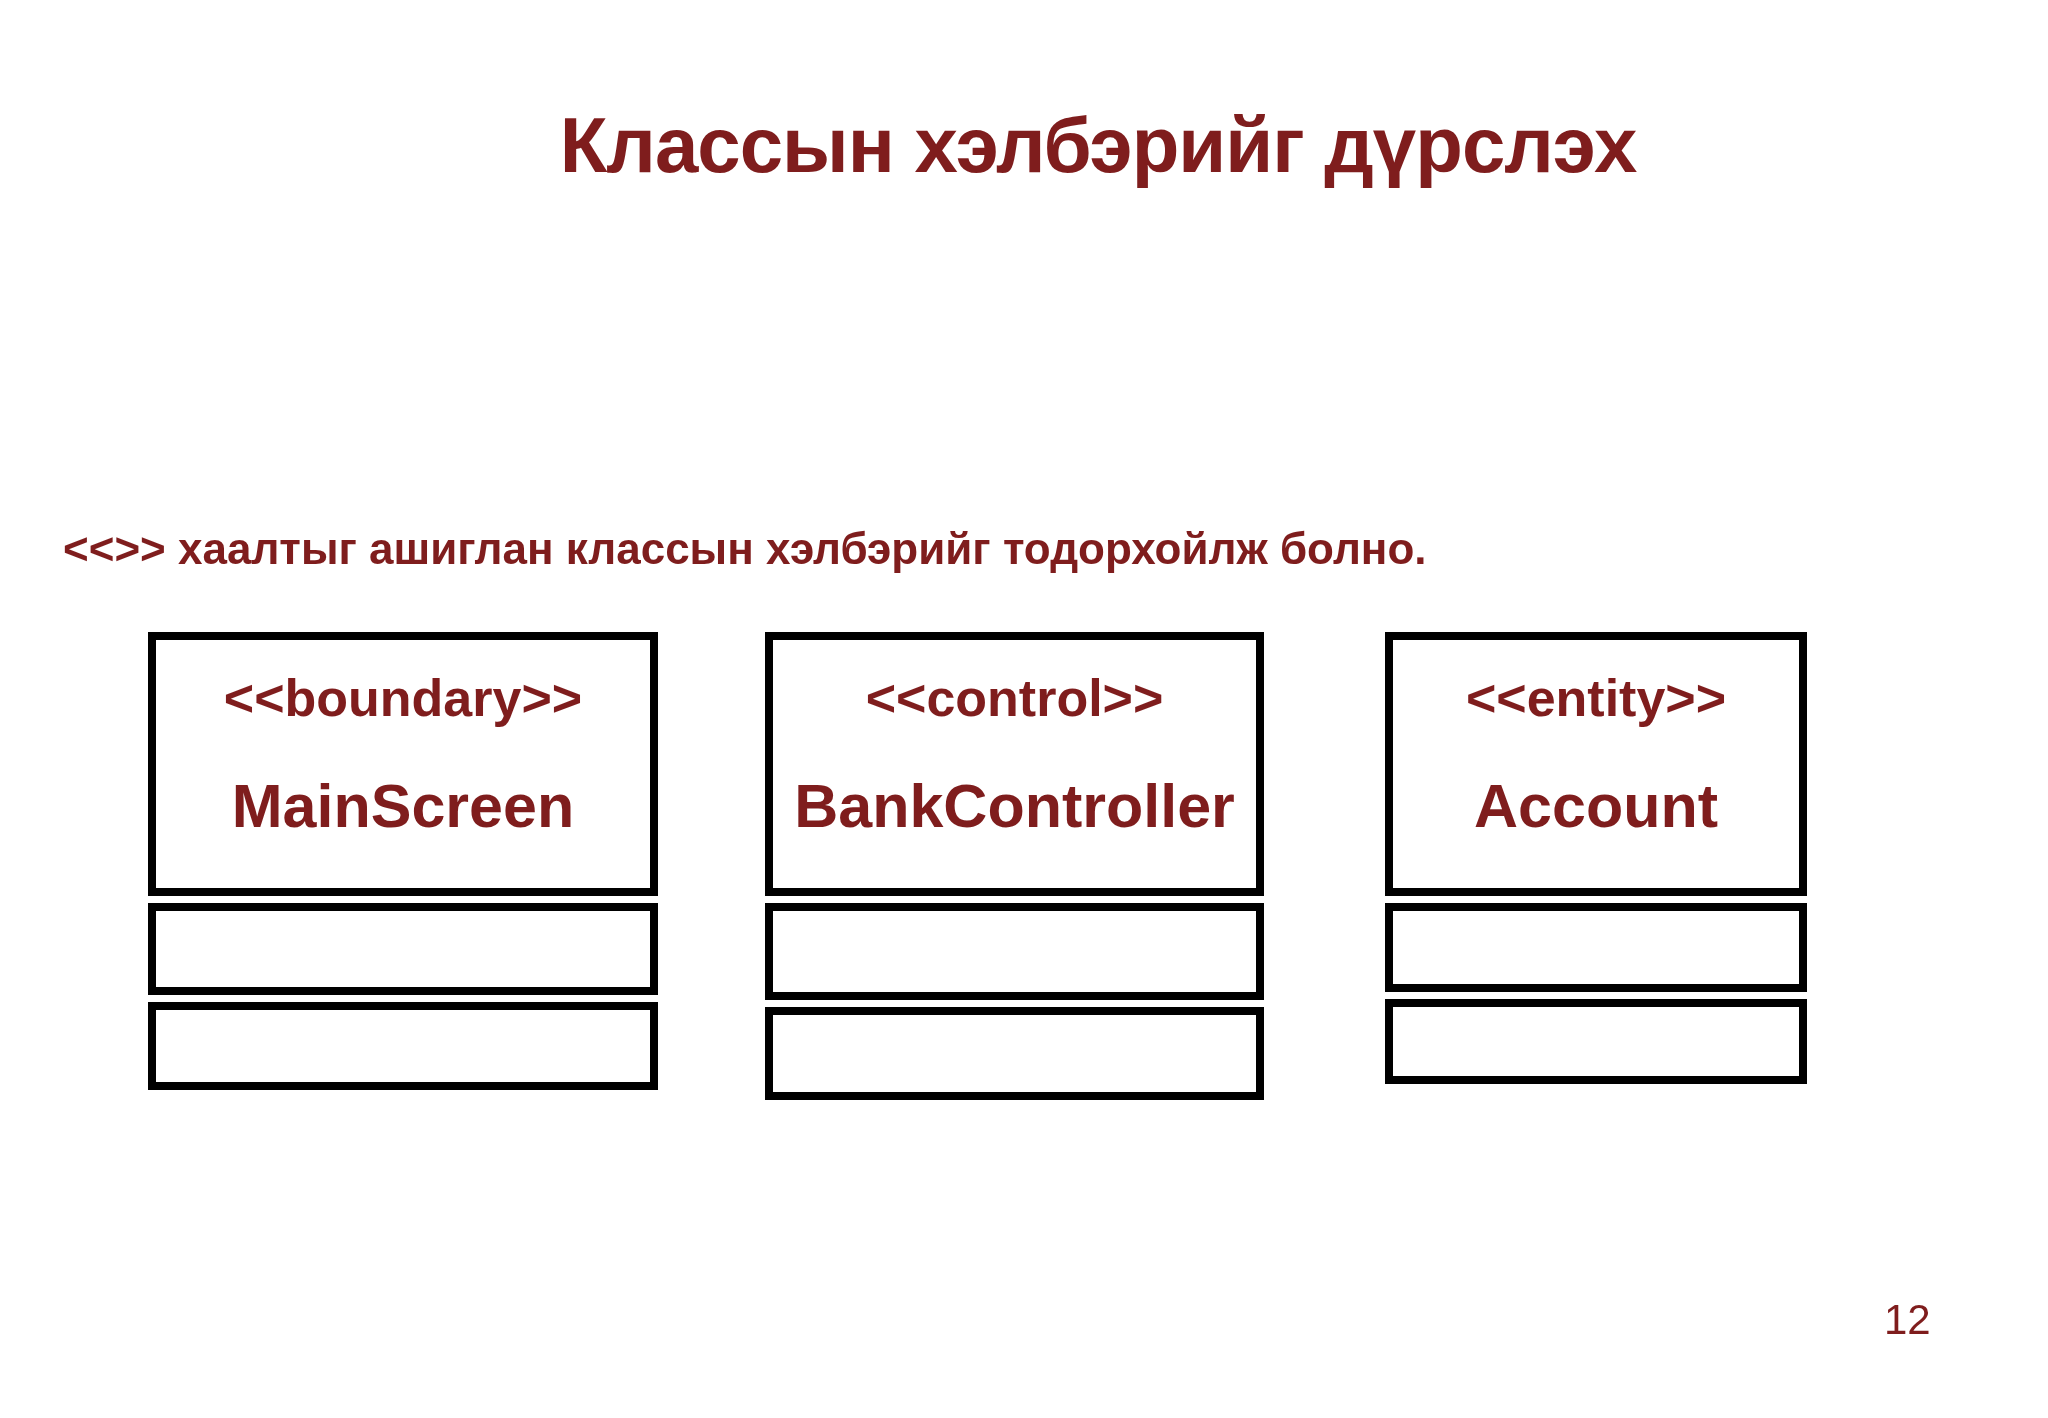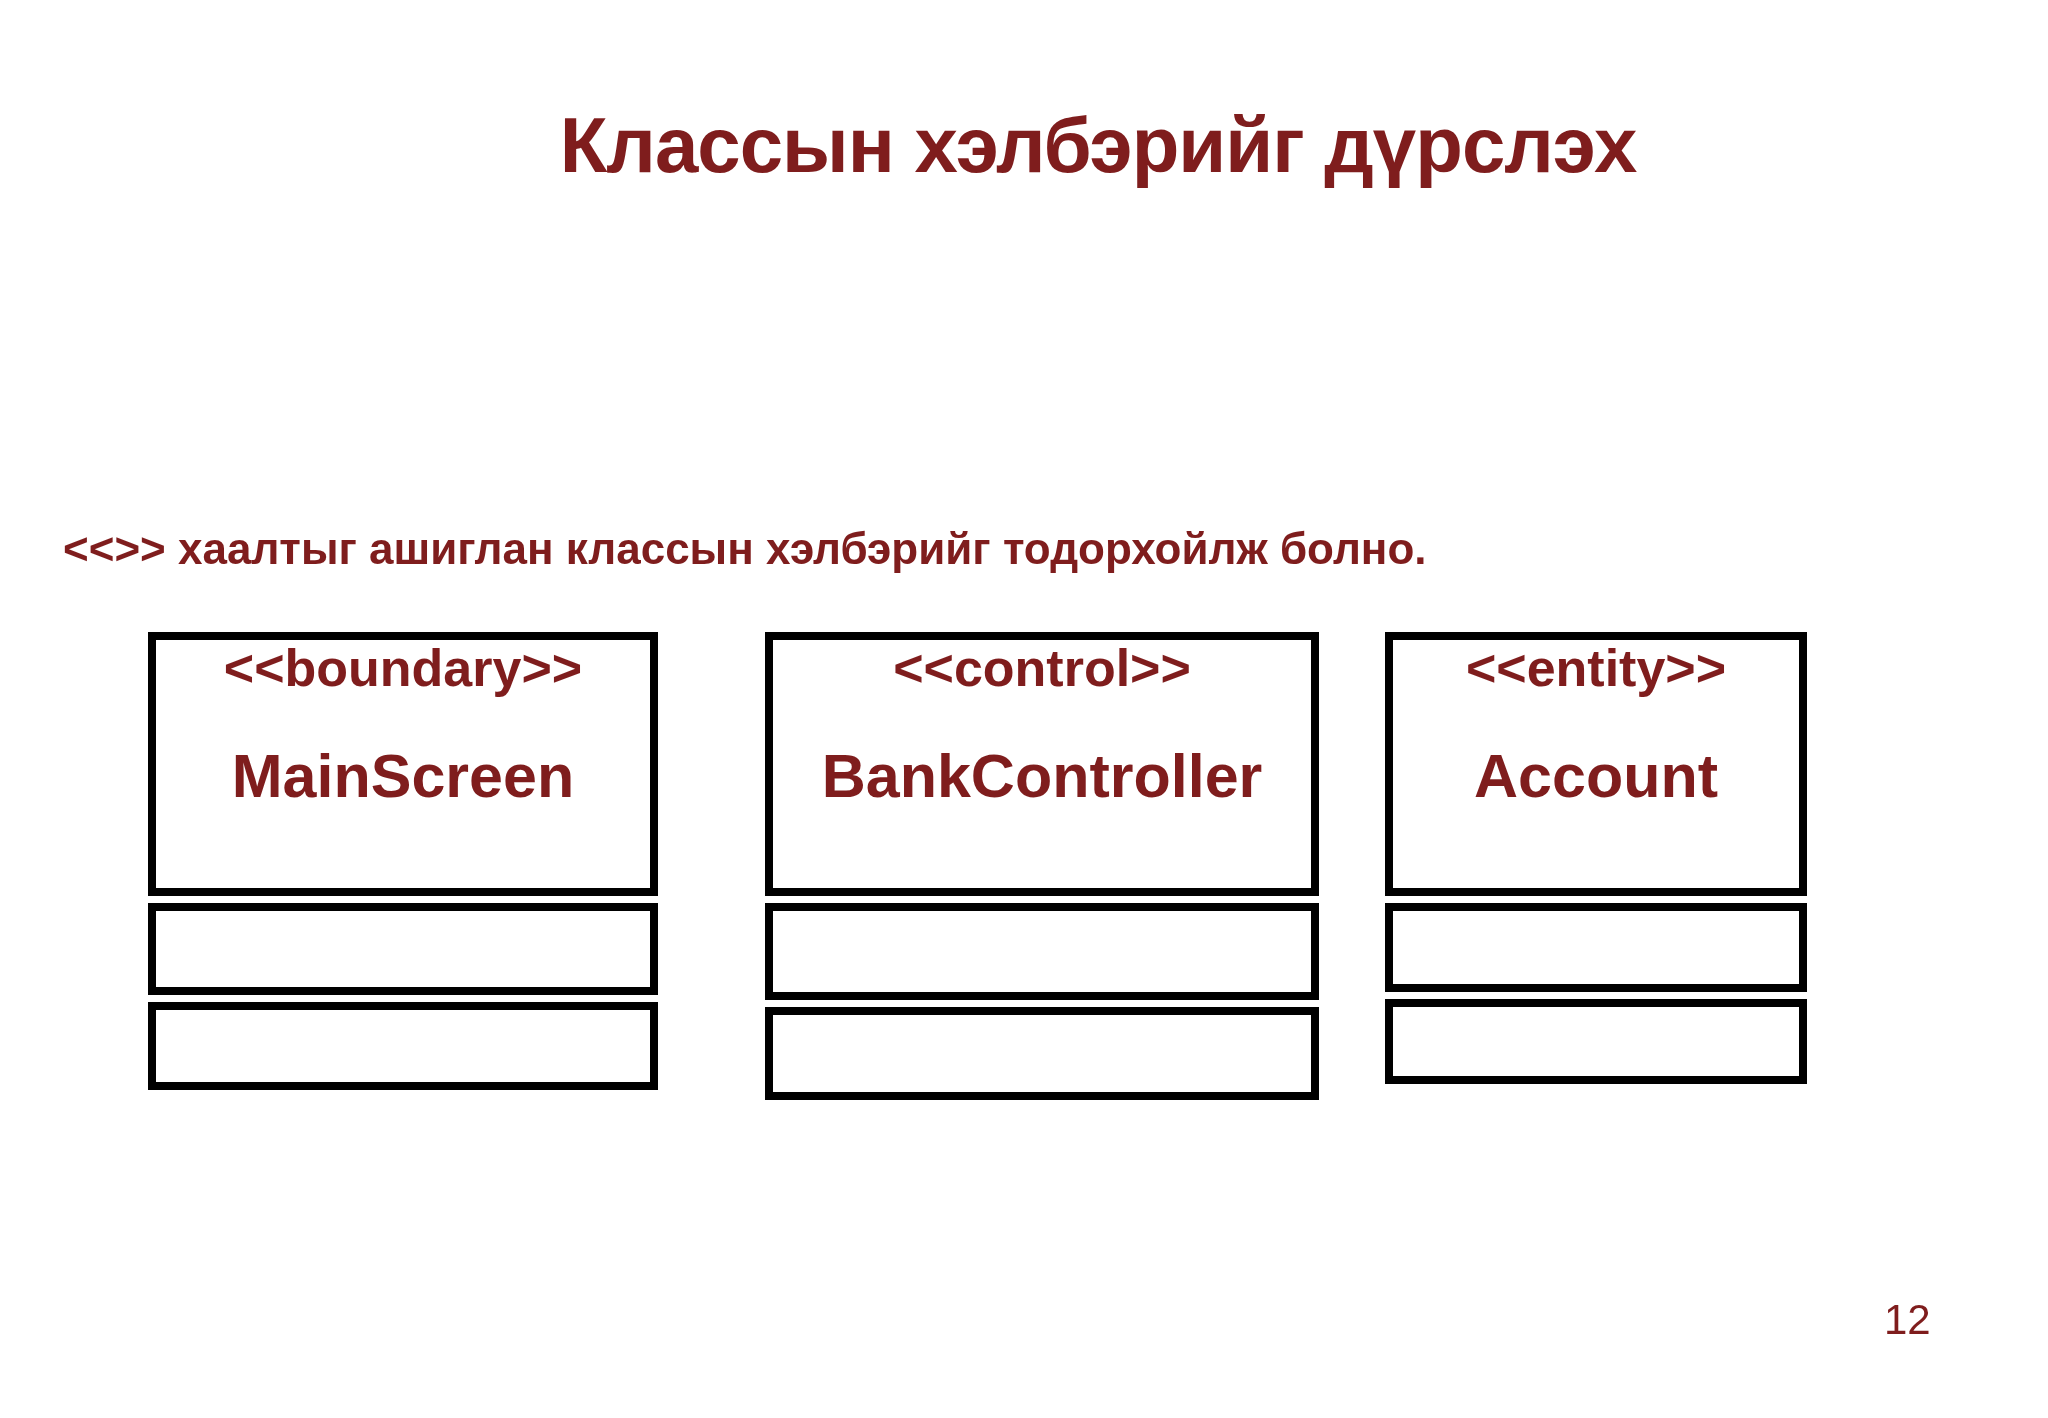--- a/index.html
+++ b/index.html
@@ -33,31 +33,32 @@
     white-space: nowrap;
   }
   .uml-class {
     position: absolute;
     top: 632px;
     display: flex;
     flex-direction: column;
     row-gap: 7px;
   }
   .box-boundary { left: 148px;  width: 510px; height: 458px; }
-  .box-control  { left: 765px;  width: 554px; height: 468px; }
+  .box-control  { left: 765px;  width: 499px; height: 468px; }
   .box-entity   { left: 1385px; width: 422px; height: 452px; }
   .compartment {
     border: 8px solid #000000;
     box-sizing: border-box;
     background: #ffffff;
   }
   .comp-name {
     height: 264px;
     flex: none;
     text-align: center;
+    padding-top: 30px;
   }
   .comp-attrs { flex: 1.05; }
   .comp-ops   { flex: 1; }
   .stereotype {
     font-size: 52px;
     font-weight: 700;
     line-height: 1.1;
   }
   .class-name {
     font-size: 61px;

